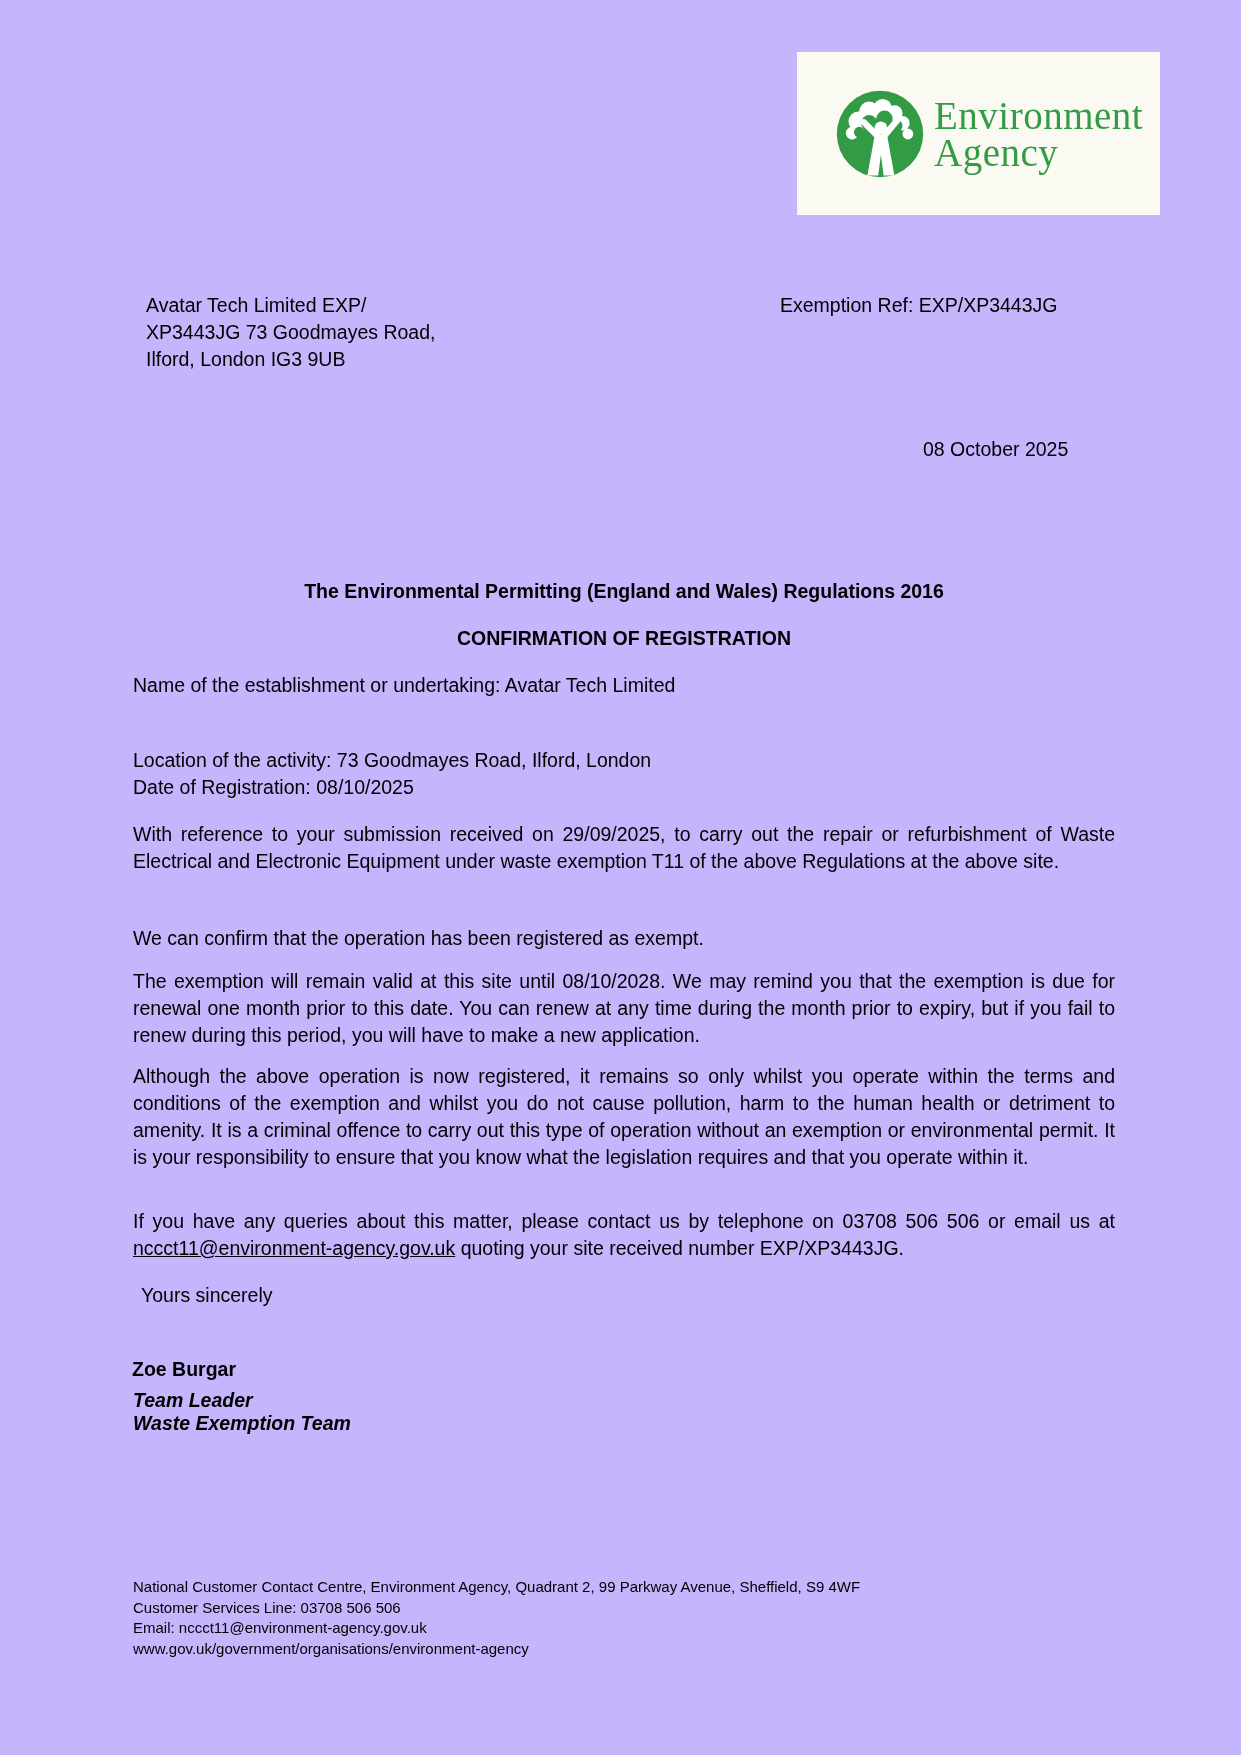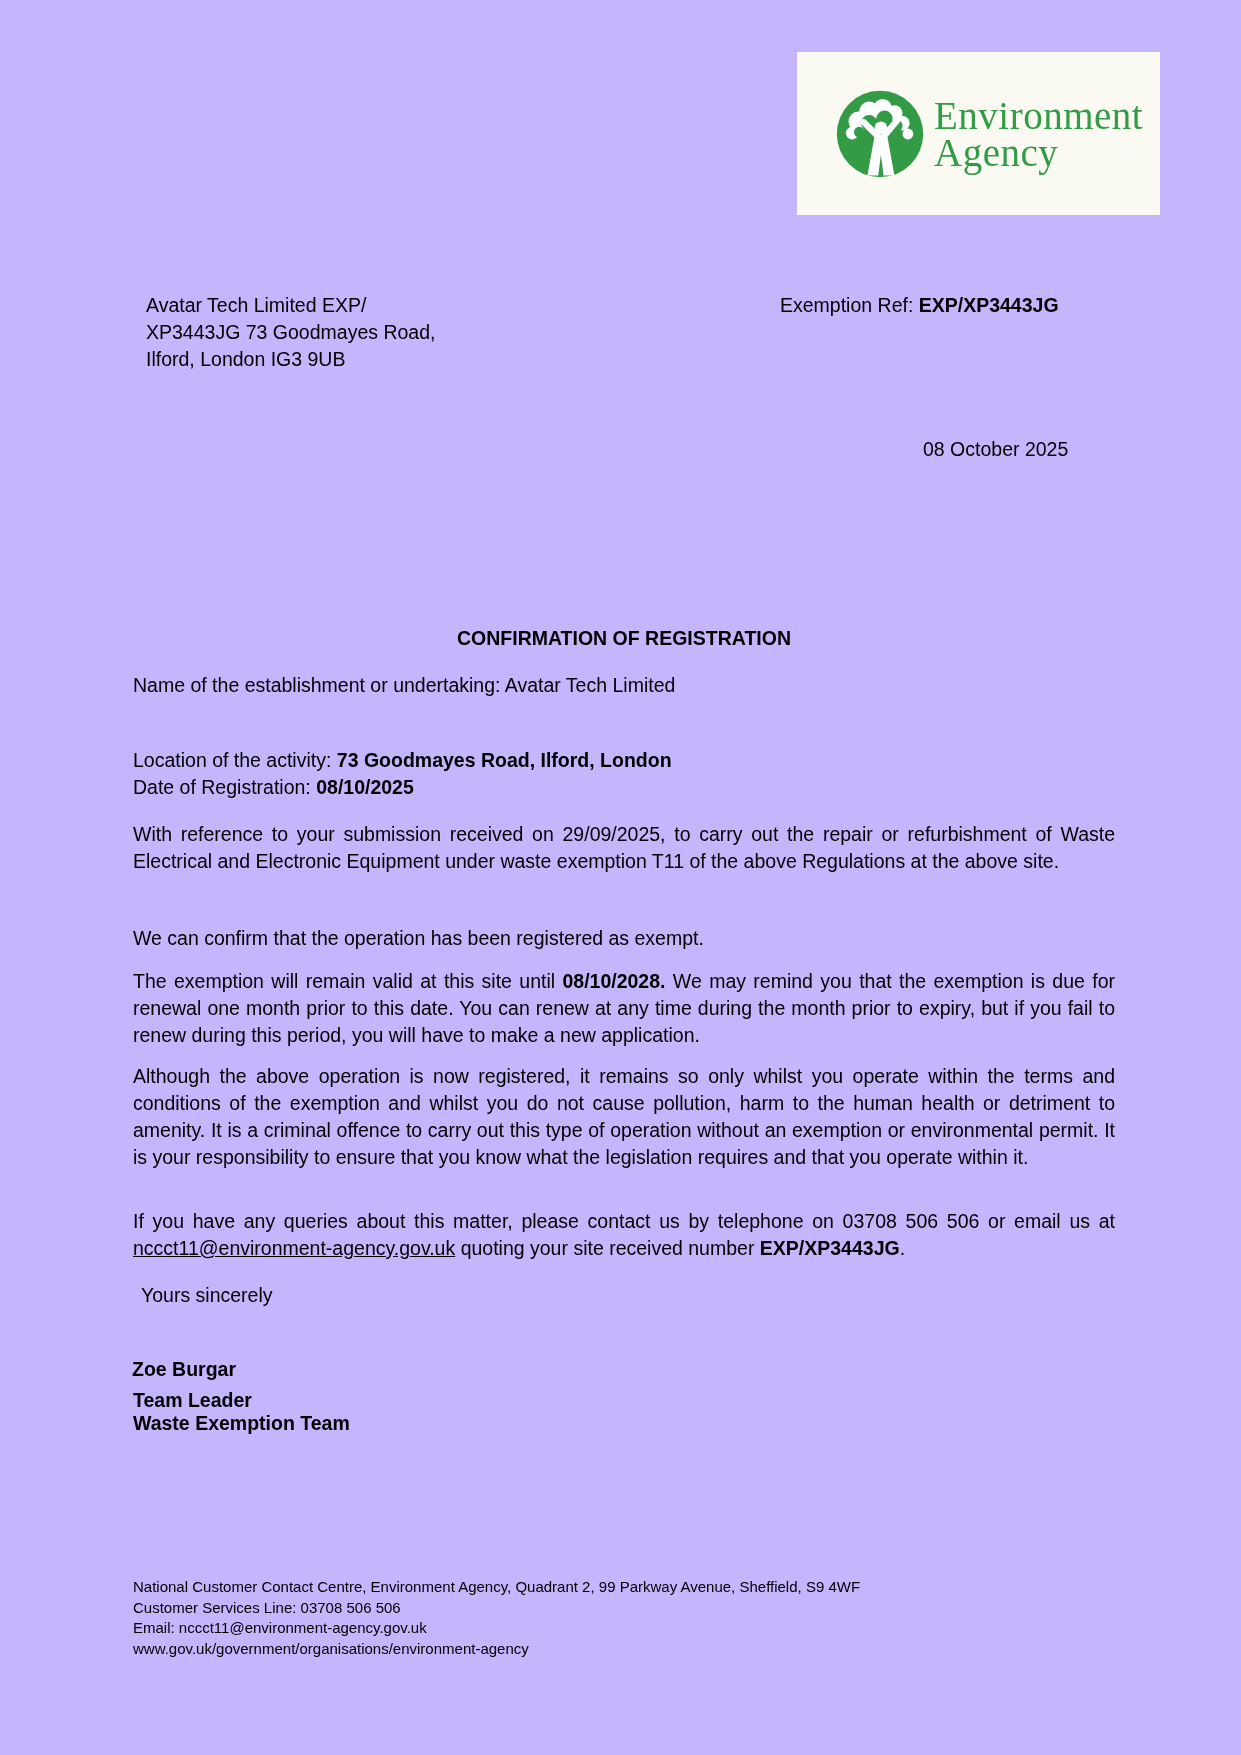--- a/index.html
+++ b/index.html
@@ -8,21 +8,21 @@
     position:relative;
     width:1241px; height:1755px;
     margin:0 auto;
     background:#c4b5fd;
     font-family:"Liberation Sans","DejaVu Sans",sans-serif;
     font-size:19.5px; line-height:27px; color:#000;
     overflow:hidden;
   }
   .abs { position:absolute; }
   .justify { text-align:justify; }
-  .bold { font-weight:bold; }
+  .bold { font-weight:normal; }
   
   .logo-panel {
     left:797px; top:52px; width:363px; height:163px;
     background:#FBFAF2;
     display:flex; align-items:center;
   }
   .logo-mark { width:90px; height:90px; margin-left:38px; flex:0 0 auto; }
   .logo-text {
     margin-left:9px;
     font-family:"Liberation Serif","DejaVu Serif",serif;
@@ -37,21 +37,21 @@
   .subtitle  { left:133px; top:625px; width:982px; text-align:center; font-weight:bold; }
   .establishment { left:133px; top:672px; width:982px; }
   .location-block { left:133px; top:747px; width:982px; }
   .para1 { left:133px; top:821px;  width:982px; }
   .para2 { left:133px; top:925px;  width:982px; }
   .para3 { left:133px; top:968px;  width:982px; }
   .para4 { left:133px; top:1063px; width:982px; }
   .para5 { left:133px; top:1208px; width:982px; }
   .closing { left:141px; top:1282px; width:982px; }
   .sig-name { left:132px; top:1356px; font-weight:bold; }
-  .sig-role { left:133px; top:1389px; font-weight:bold; line-height:23px; }
+  .sig-role { left:133px; top:1389px; font-weight:bold; line-height:23px;font-style:italic; }
   .footer { left:133px; top:1577px; width:1000px; font-size:15px; line-height:20.5px; }
   .email-link { text-decoration:underline; color:#000; }
 </style>
 </head>
 <body>
 
 <div class="page">
 
   <div class="abs logo-panel">
     <svg class="logo-mark" viewBox="0 0 100 100" xmlns="http://www.w3.org/2000/svg" aria-hidden="true">
@@ -89,20 +89,21 @@
     <div>XP3443JG 73 Goodmayes Road,</div>
     <div>Ilford, London IG3 9UB</div>
   </div>
 
   <div class="abs ref-line">
     <span>Exemption Ref: </span><span class="bold">EXP/XP3443JG</span>
   </div>
 
   <div class="abs date-line">08 October 2025</div>
 
+  <div class="abs title">The Environmental Permitting (England and Wales) Regulations 2016</div>
   <div class="abs establishment">Name of the establishment or undertaking: Avatar Tech Limited</div>
 
   <div class="abs subtitle">CONFIRMATION OF REGISTRATION</div>
 
   <div class="abs location-block">
     <div>
       <span>Location of the activity: </span><span class="bold">73 Goodmayes Road, Ilford, London</span>
     </div>
     <div>
       <span>Date of Registration: </span><span class="bold">08/10/2025</span>

